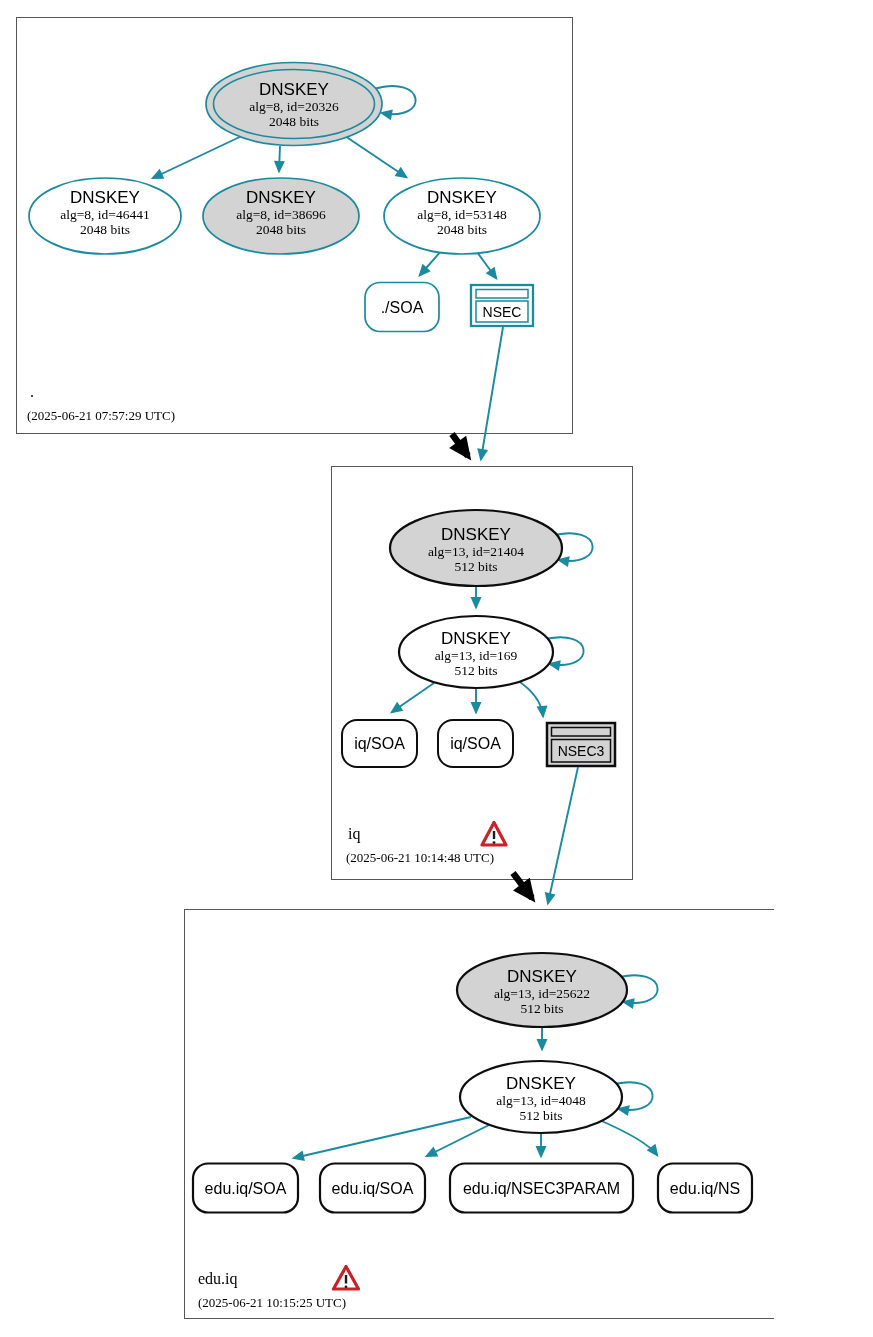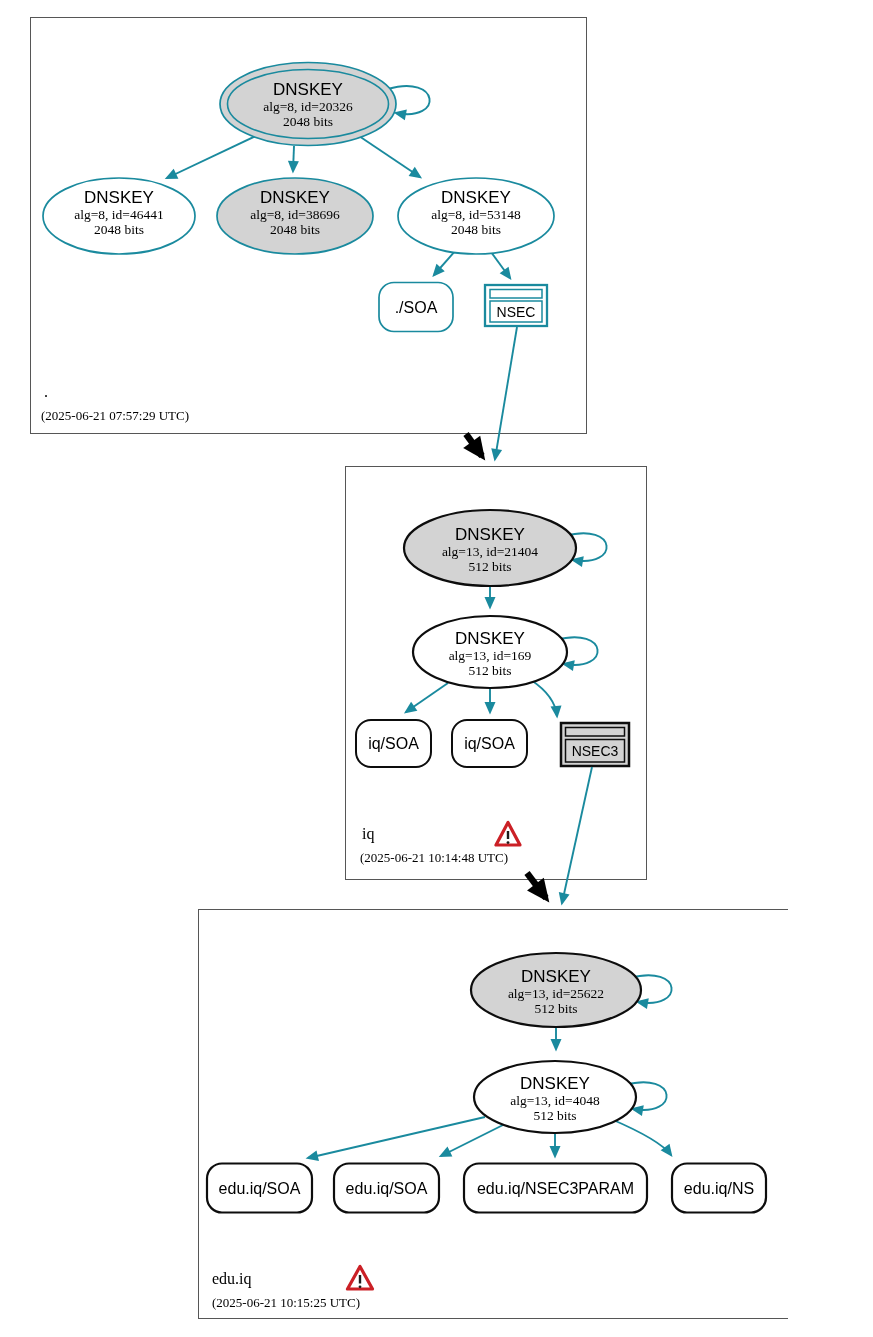--- a/index.html
+++ b/index.html
@@ -1,21 +1,21 @@
 <!DOCTYPE html>
 <html style="--secure-edge: #1a8a9e; --node-fill: #d3d3d3; --warning: #cb2026;"><head>
 <meta charset="utf-8">
 <style>
   :root{
     --secure-edge:#1a8a9e;
     --node-fill:#d3d3d3;
     --warning:#cb2026;
   }
   html,body{margin:0;padding:0;background:#fff;}
-  .canvas{position:relative;width:774px;height:1337px;background:#fff;overflow:hidden;padding-left:14px;}
+  .canvas{position:relative;width:774px;height:1337px;background:#fff;overflow:hidden;}
   svg{display:block;}
   svg text{fill:#000;}
   .zonebox{fill:none;stroke:#565656;stroke-width:1;}
   .edge{fill:none;stroke:var(--secure-edge);stroke-width:1.9;}
   .black-arrow{fill:none;stroke:#000;stroke-width:6.5;}
   .fillTeal{fill:var(--secure-edge);}
   .node-teal{stroke:var(--secure-edge);stroke-width:1.7;fill:#fff;}
   .node-teal.inner{fill:none;stroke-width:1.6;}
   .node-teal.filled{fill:var(--node-fill);}
   .node-black{stroke:#0d0d0d;stroke-width:2.2;fill:#fff;}

